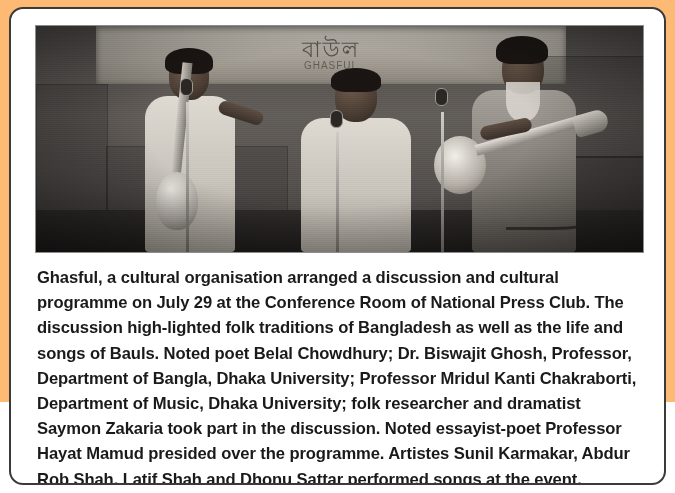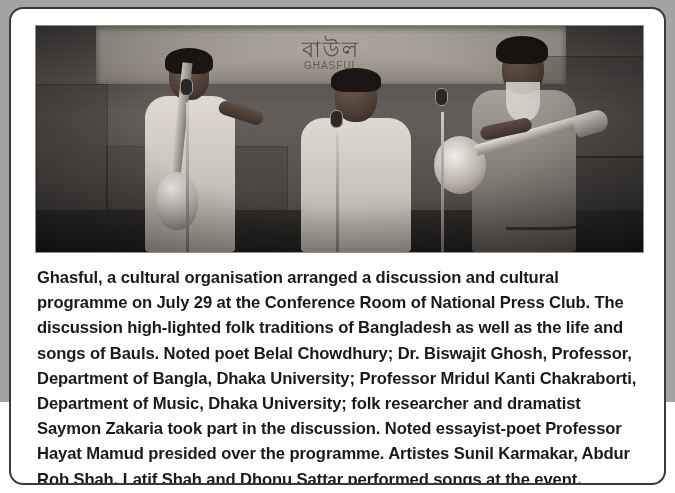--- a/index.html
+++ b/index.html
@@ -10,21 +10,21 @@
   body {
     width: 675px;
     height: 493px;
     font-family: "Liberation Sans", sans-serif;
     overflow: hidden;
   }
   .page {
     position: relative;
     width: 675px;
     height: 402px;
-    background: #a3a3a3;
+    background: #fdba74;
     box-sizing: border-box;
   }
   .card {
     position: absolute;
     left: 9px;
     top: 7px;
     width: 657px;
     height: 478px;
     border: 2px solid #3a3a3a;
     border-radius: 14px;

